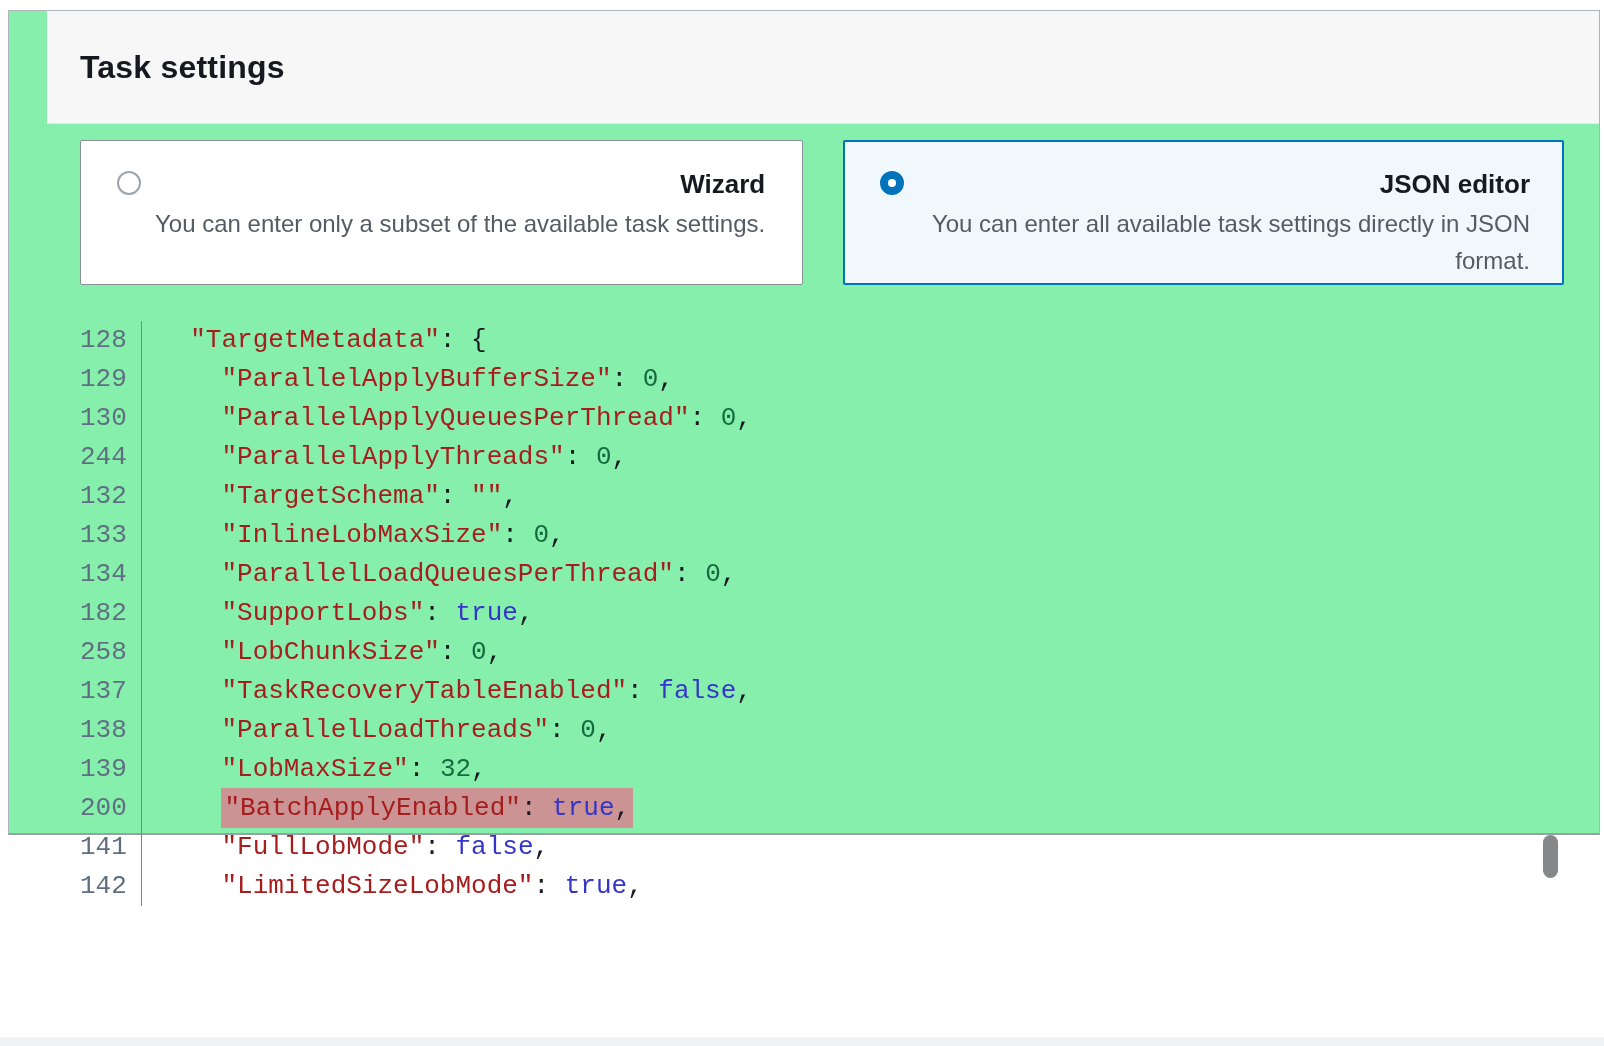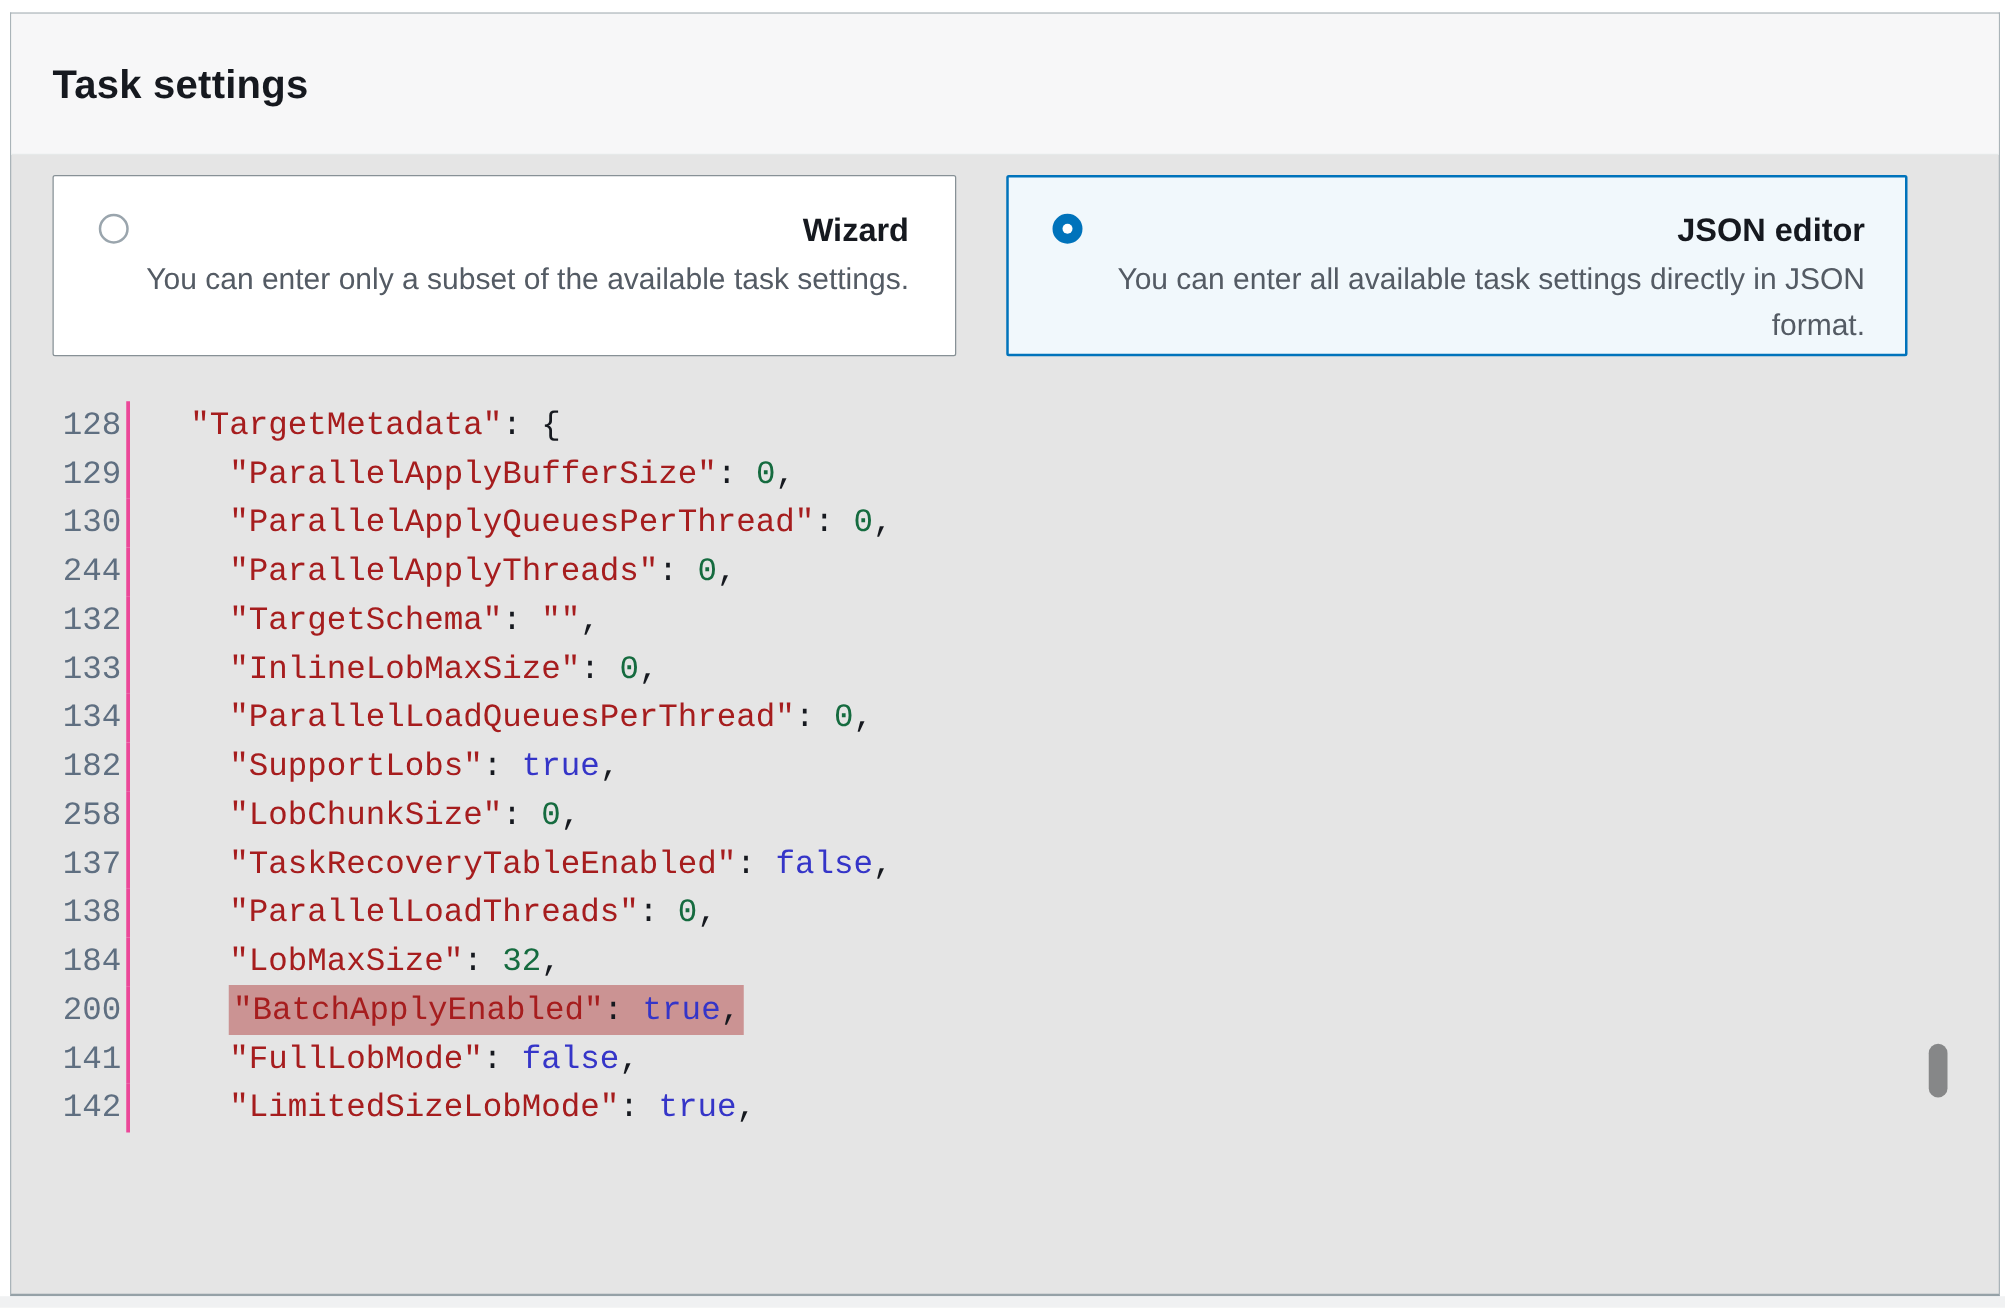--- a/index.html
+++ b/index.html
@@ -6,24 +6,25 @@
   html, body {
     width: 1604px; height: 1046px;
     background: #ffffff;
     font-family: "Liberation Sans", sans-serif;
     color: #16191f;
     overflow: hidden;
   }
   .panel {
     position: absolute;
     left: 8px; top: 10px;
-    width: 1592px; height: 1027px;
-    background: #e5e5e5;
+    width: 1592px; height: 825px;
+    background: #86efac;
     border: 1px solid #aab4b9;
     border-bottom: 2px solid #95a1a7;
+    padding-left: 38px;
   }
   .bottom-strip {
     position: absolute;
     left: 0; top: 1037px; width: 1604px; height: 9px;
     background: #f0f1f2;
   }
   .panel-header {
     height: 113px;
     background: #f7f7f8;
     border-bottom: 1px solid #e6e9e9;
@@ -116,23 +117,23 @@
     position: relative;
     font-family: "Liberation Mono", monospace;
     font-size: 26px;
     line-height: 39px;
     cursor: text;
   }
   .code-line { white-space: pre; height: 39px; }
   .line-num {
     display: inline-block;
     width: 62px;
-    text-align: right;
+    text-align: left;
     padding-right: 4px;
-    border-right: 3px solid #ec4899;
+    border-right: 1px solid #ec4899;
     color: var(--line-number, #5f6f81);
     height: 39px;
   }
   .line-code { padding-left: 17px; }
   .tok-str  { color: var(--tok-str, #a61d1e); }
   .tok-num  { color: var(--tok-num, #156b3f); }
   .tok-bool { color: var(--tok-bool, #3535c8); }
   .tok-punc { color: var(--tok-punc, #16191f); }
   .hl {
     background: var(--line-highlight, #cb9393);
@@ -183,21 +184,21 @@
         <div class="code-line"><span class="line-num">129</span><span class="line-code">    <span><span class="tok-str">"ParallelApplyBufferSize"</span><span class="tok-punc">: </span><span class="tok-num">0</span><span class="tok-punc">,</span></span></span></div>
         <div class="code-line"><span class="line-num">130</span><span class="line-code">    <span><span class="tok-str">"ParallelApplyQueuesPerThread"</span><span class="tok-punc">: </span><span class="tok-num">0</span><span class="tok-punc">,</span></span></span></div>
         <div class="code-line"><span class="line-num">244</span><span class="line-code">    <span><span class="tok-str">"ParallelApplyThreads"</span><span class="tok-punc">: </span><span class="tok-num">0</span><span class="tok-punc">,</span></span></span></div>
         <div class="code-line"><span class="line-num">132</span><span class="line-code">    <span><span class="tok-str">"TargetSchema"</span><span class="tok-punc">: </span><span class="tok-str">""</span><span class="tok-punc">,</span></span></span></div>
         <div class="code-line"><span class="line-num">133</span><span class="line-code">    <span><span class="tok-str">"InlineLobMaxSize"</span><span class="tok-punc">: </span><span class="tok-num">0</span><span class="tok-punc">,</span></span></span></div>
         <div class="code-line"><span class="line-num">134</span><span class="line-code">    <span><span class="tok-str">"ParallelLoadQueuesPerThread"</span><span class="tok-punc">: </span><span class="tok-num">0</span><span class="tok-punc">,</span></span></span></div>
         <div class="code-line"><span class="line-num">182</span><span class="line-code">    <span><span class="tok-str">"SupportLobs"</span><span class="tok-punc">: </span><span class="tok-bool">true</span><span class="tok-punc">,</span></span></span></div>
         <div class="code-line"><span class="line-num">258</span><span class="line-code">    <span><span class="tok-str">"LobChunkSize"</span><span class="tok-punc">: </span><span class="tok-num">0</span><span class="tok-punc">,</span></span></span></div>
         <div class="code-line"><span class="line-num">137</span><span class="line-code">    <span><span class="tok-str">"TaskRecoveryTableEnabled"</span><span class="tok-punc">: </span><span class="tok-bool">false</span><span class="tok-punc">,</span></span></span></div>
         <div class="code-line"><span class="line-num">138</span><span class="line-code">    <span><span class="tok-str">"ParallelLoadThreads"</span><span class="tok-punc">: </span><span class="tok-num">0</span><span class="tok-punc">,</span></span></span></div>
-        <div class="code-line"><span class="line-num">184</span><span class="line-code">    <span><span class="tok-str">"LobMaxSize"</span><span class="tok-punc">: </span><span class="tok-num">32</span><span class="tok-punc">,</span></span></span></div>
+        <div class="code-line"><span class="line-num">139</span><span class="line-code">    <span><span class="tok-str">"LobMaxSize"</span><span class="tok-punc">: </span><span class="tok-num">32</span><span class="tok-punc">,</span></span></span></div>
         <div class="code-line"><span class="line-num">200</span><span class="line-code">    <span class="hl"><span class="tok-str">"BatchApplyEnabled"</span><span class="tok-punc">: </span><span class="tok-bool">true</span><span class="tok-punc">,</span></span></span></div>
         <div class="code-line"><span class="line-num">141</span><span class="line-code">    <span><span class="tok-str">"FullLobMode"</span><span class="tok-punc">: </span><span class="tok-bool">false</span><span class="tok-punc">,</span></span></span></div>
         <div class="code-line"><span class="line-num">142</span><span class="line-code">    <span><span class="tok-str">"LimitedSizeLobMode"</span><span class="tok-punc">: </span><span class="tok-bool">true</span><span class="tok-punc">,</span></span></span></div>
       </div>
 
   </div>
 
   <div class="scrollbar-thumb"></div>
 </section>
 

